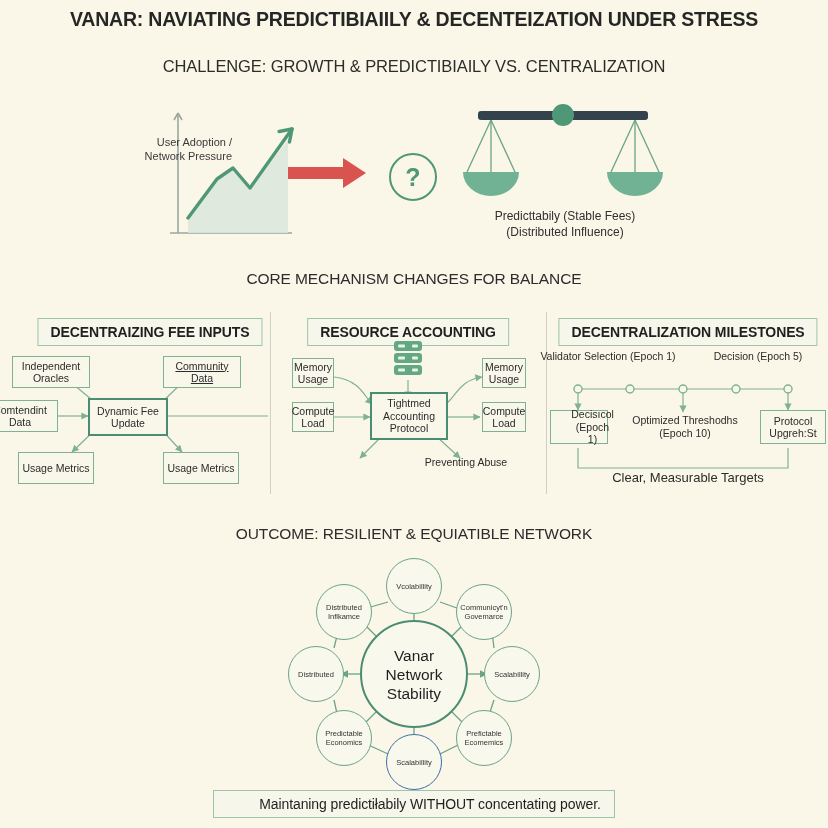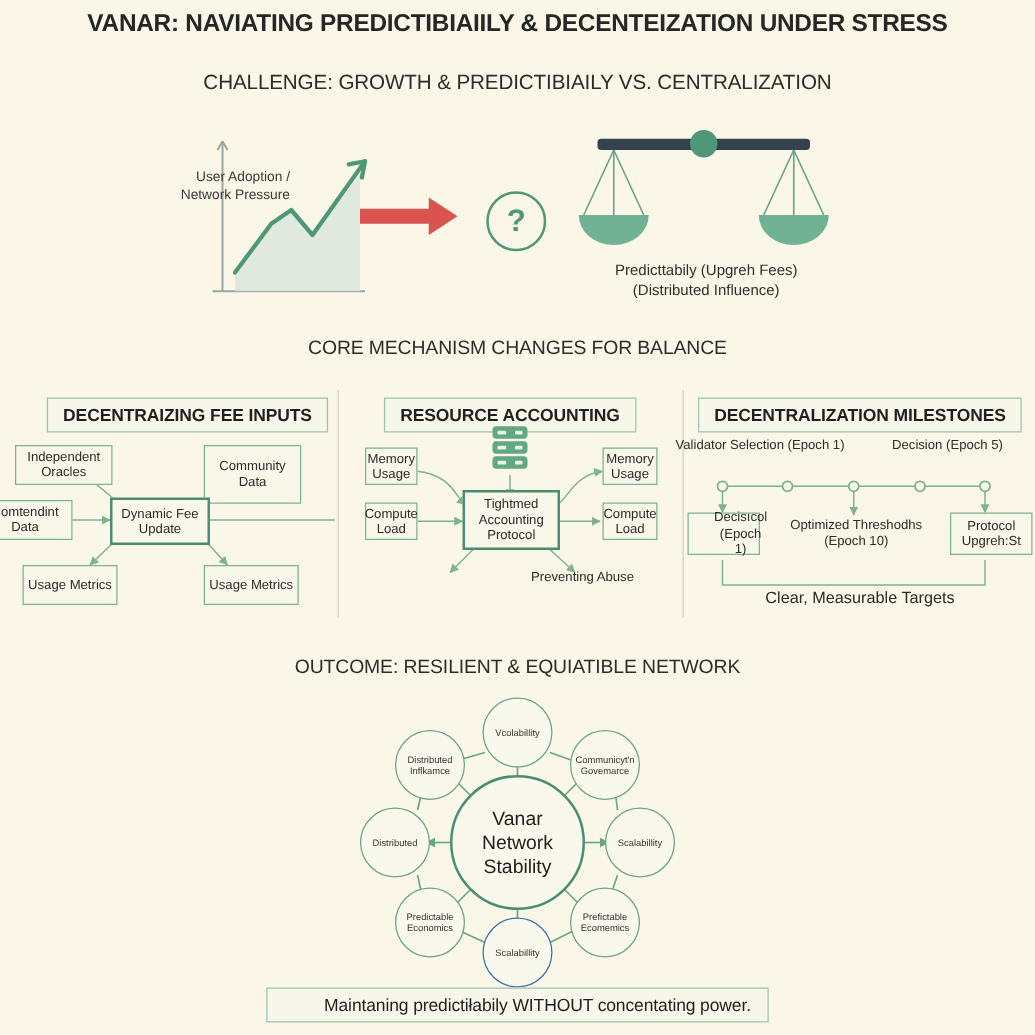--- a/index.html
+++ b/index.html
@@ -142,21 +142,21 @@
       <line x1="36" y1="20" x2="36" y2="72" class="ln2"></line>
       <path d="M8 72 a28 24 0 0 0 56 0 z" fill="#71b294"></path>
 
       <line x1="180" y1="20" x2="156" y2="72" class="ln2"></line>
       <line x1="180" y1="20" x2="204" y2="72" class="ln2"></line>
       <line x1="180" y1="20" x2="180" y2="72" class="ln2"></line>
       <path d="M152 72 a28 24 0 0 0 56 0 z" fill="#71b294"></path>
     </svg>
   </div>
   <div class="scale-caption">
-    <span>Predicttabily (Upgreh Fees)</span><br>
+    <span>Predicttabily (Stable Fees)</span><br>
     <span>(Distributed Influence)</span>
   </div>
 
   <div class="section-title" id="core-title">CORE MECHANISM CHANGES FOR BALANCE</div>
 
   <div class="vdiv" id="vdiv1"></div>
   <div class="vdiv" id="vdiv2"></div>
 
   <div class="panel" id="panel1">
     <div class="panel-head">DECENTRAIZING FEE INPUTS</div>
@@ -169,21 +169,21 @@
       </defs>
       <line x1="97" y1="104" x2="68" y2="80" class="ln" marker-end="url(#ah)"></line>
       <line x1="160" y1="104" x2="185" y2="80" class="ln" marker-end="url(#ah)"></line>
       <line x1="97" y1="128" x2="72" y2="152" class="ln" marker-end="url(#ah)"></line>
       <line x1="160" y1="128" x2="182" y2="152" class="ln" marker-end="url(#ah)"></line>
       <line x1="58" y1="116" x2="88" y2="116" class="ln" marker-end="url(#ah)"></line>
       <line x1="168" y1="116" x2="268" y2="116" class="ln"></line>
     </svg>
 
     <div class="node" style="left:12px;top:56px;width:78px;height:32px;">Independent Oracles</div>
-    <div class="node" style="left:163px;top:56px;width:78px;height:47px;">Community Data</div>
+    <div class="node" style="left:163px;top:56px;width:78px;height:32px;text-decoration:underline;">Community Data</div>
     <div class="node" style="left:-18px;top:100px;width:76px;height:32px;">Comtendint Data</div>
     <div class="node strong" style="left:88px;top:98px;width:80px;height:38px;">Dynamic Fee Update</div>
     <div class="node" style="left:18px;top:152px;width:76px;height:32px;">Usage Metrics</div>
     <div class="node" style="left:163px;top:152px;width:76px;height:32px;">Usage Metrics</div>
   </div>
 
   <div class="panel" id="panel2">
     <div class="panel-head">RESOURCE ACCOUNTING</div>
 
     <svg width="272" height="200">

